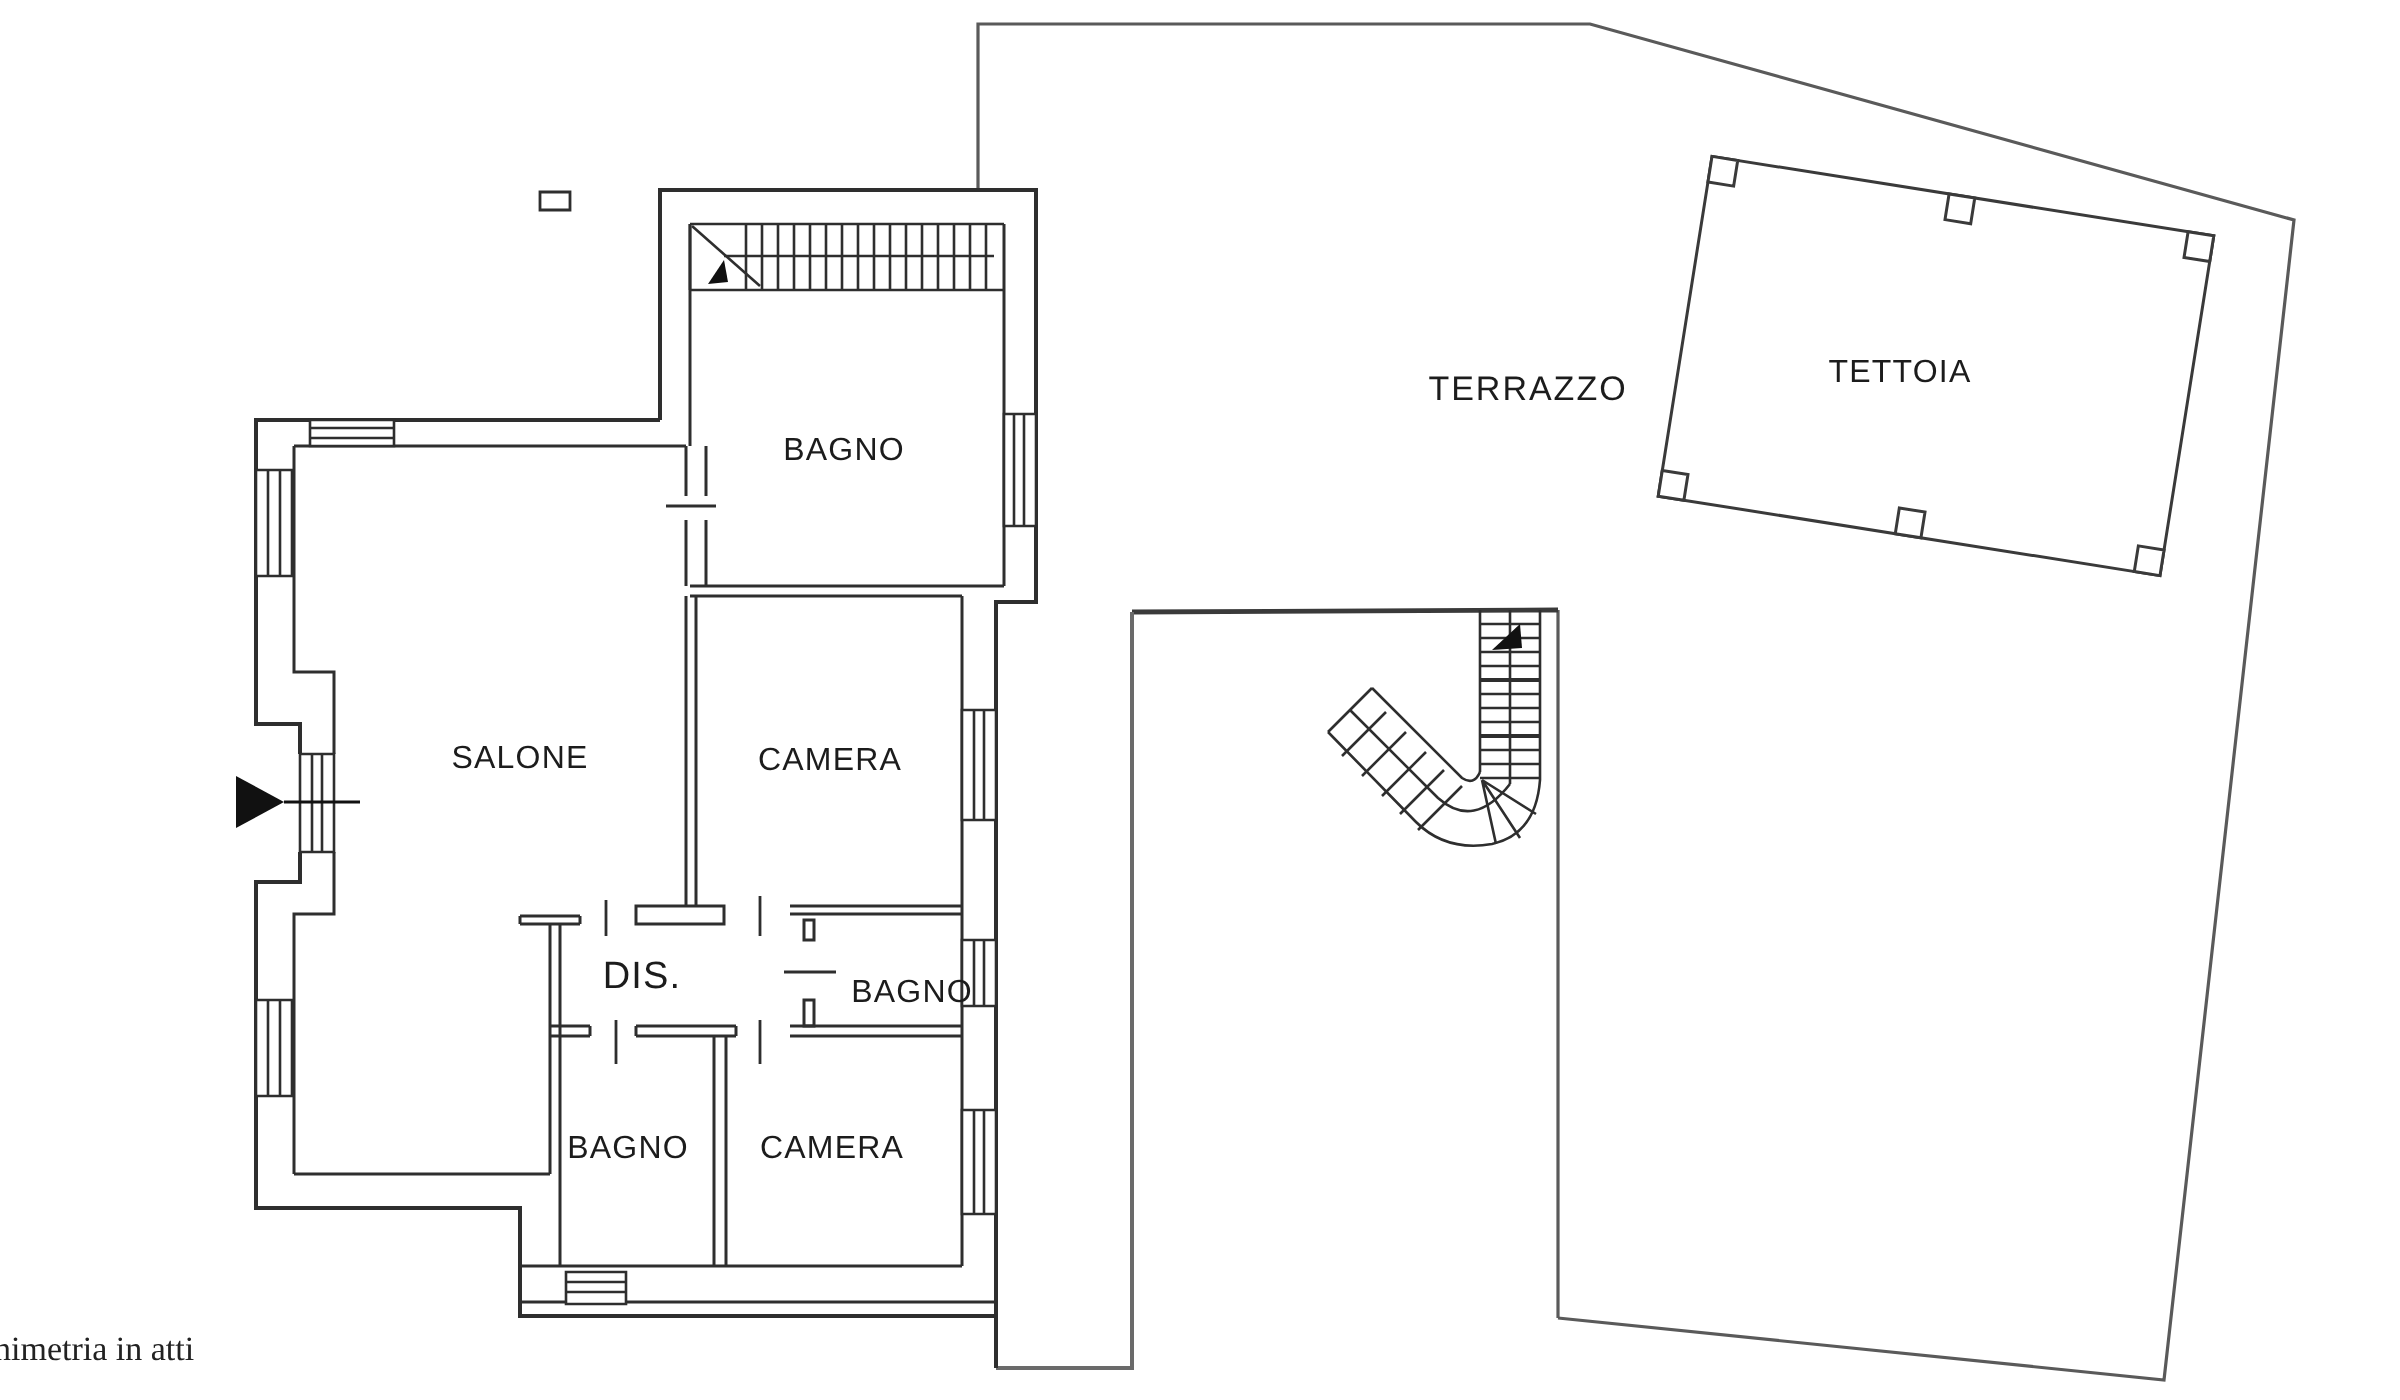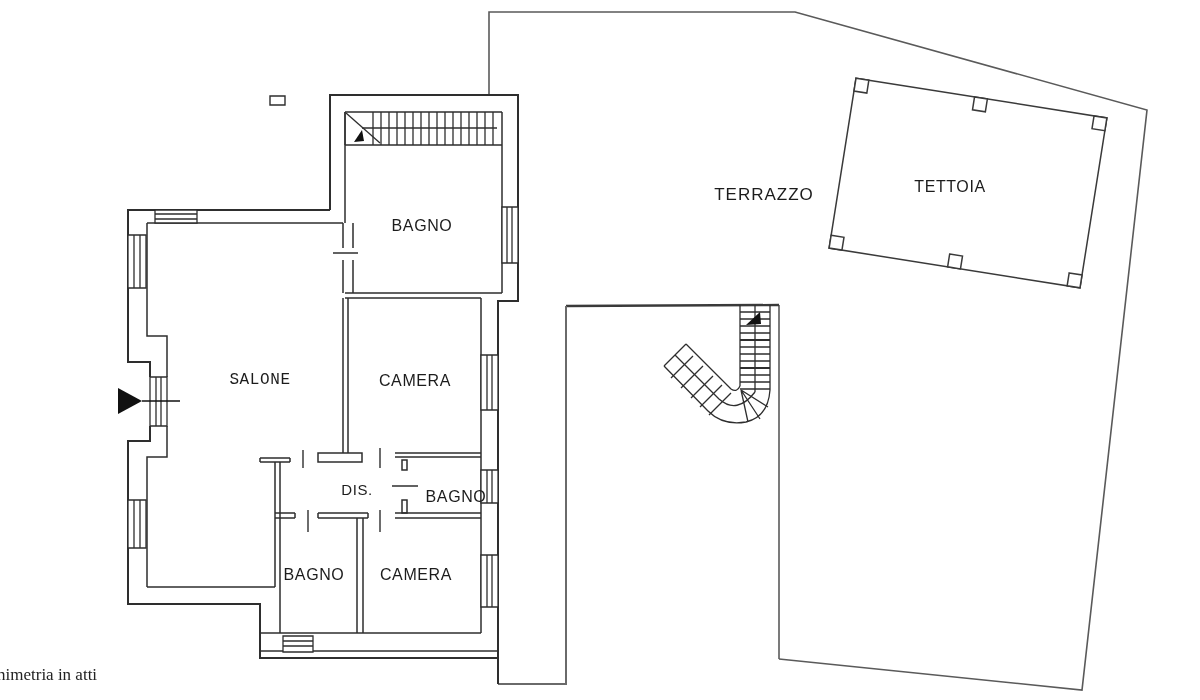--- a/index.html
+++ b/index.html
@@ -2,21 +2,21 @@
 <html><head>
 <meta charset="utf-8">
 <style>
   html,body{margin:0;padding:0;}
   body{width:1200px;height:700px;background:#ffffff;position:relative;overflow:hidden;
        font-family:"Liberation Sans",sans-serif;}
   #plan{position:absolute;left:0;top:0;width:1200px;height:700px;}
   .label{position:absolute;transform:translate(-50%,-50%);color:#1c1c1c;
          font-size:16px;letter-spacing:0.6px;white-space:nowrap;}
   .label.big{font-size:17px;letter-spacing:1px;margin-left:40px;}
-  .label.small{font-size:15px;margin-left:36px;}
+  .label.small{font-size:19px;}
   .caption{position:absolute;left:-3px;top:665px;font-family:"Liberation Serif",serif;
            font-size:17px;color:#222;white-space:nowrap;}
   svg line,svg path,svg rect,svg polyline{vector-effect:non-scaling-stroke;}
 </style>
 </head>
 <body>
 
 <svg id="plan" viewBox="0 0 1200 700">
 
   <g stroke="#5a5a5a" stroke-width="1.6" fill="none">
@@ -153,21 +153,21 @@
     <rect x="-127" y="-86" width="13" height="13"></rect>
     <rect x="114" y="-86" width="13" height="13"></rect>
     <rect x="114" y="73" width="13" height="13"></rect>
     <rect x="-127" y="73" width="13" height="13"></rect>
     <rect x="-7" y="-86" width="13" height="13"></rect>
     <rect x="-7" y="73" width="13" height="13"></rect>
   </g>
 </svg>
 
 <div class="label" style="left:422px;top:226px;">BAGNO</div>
-<div class="label" style="left:260px;top:380px;font-family:Liberation Mono, monospace;">SALONE</div>
+<div class="label" style="left:260px;top:380px;">SALONE</div>
 <div class="label" style="left:415px;top:381px;">CAMERA</div>
 <div class="label small" style="left:321px;top:489px;">DIS.</div>
 <div class="label" style="left:456px;top:497px;">BAGNO</div>
 <div class="label" style="left:314px;top:575px;">BAGNO</div>
 <div class="label" style="left:416px;top:575px;">CAMERA</div>
 <div class="label big" style="left:724px;top:195px;">TERRAZZO</div>
 <div class="label" style="left:950px;top:187px;text-align:right;">TETTOIA</div>
 
 <div class="caption">nimetria in atti</div>
 

